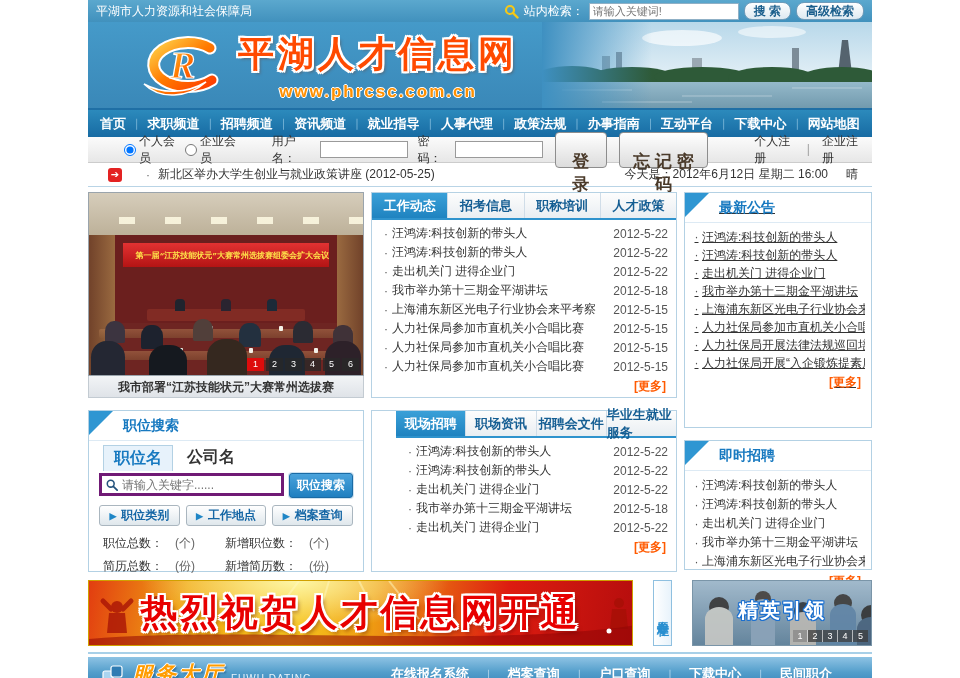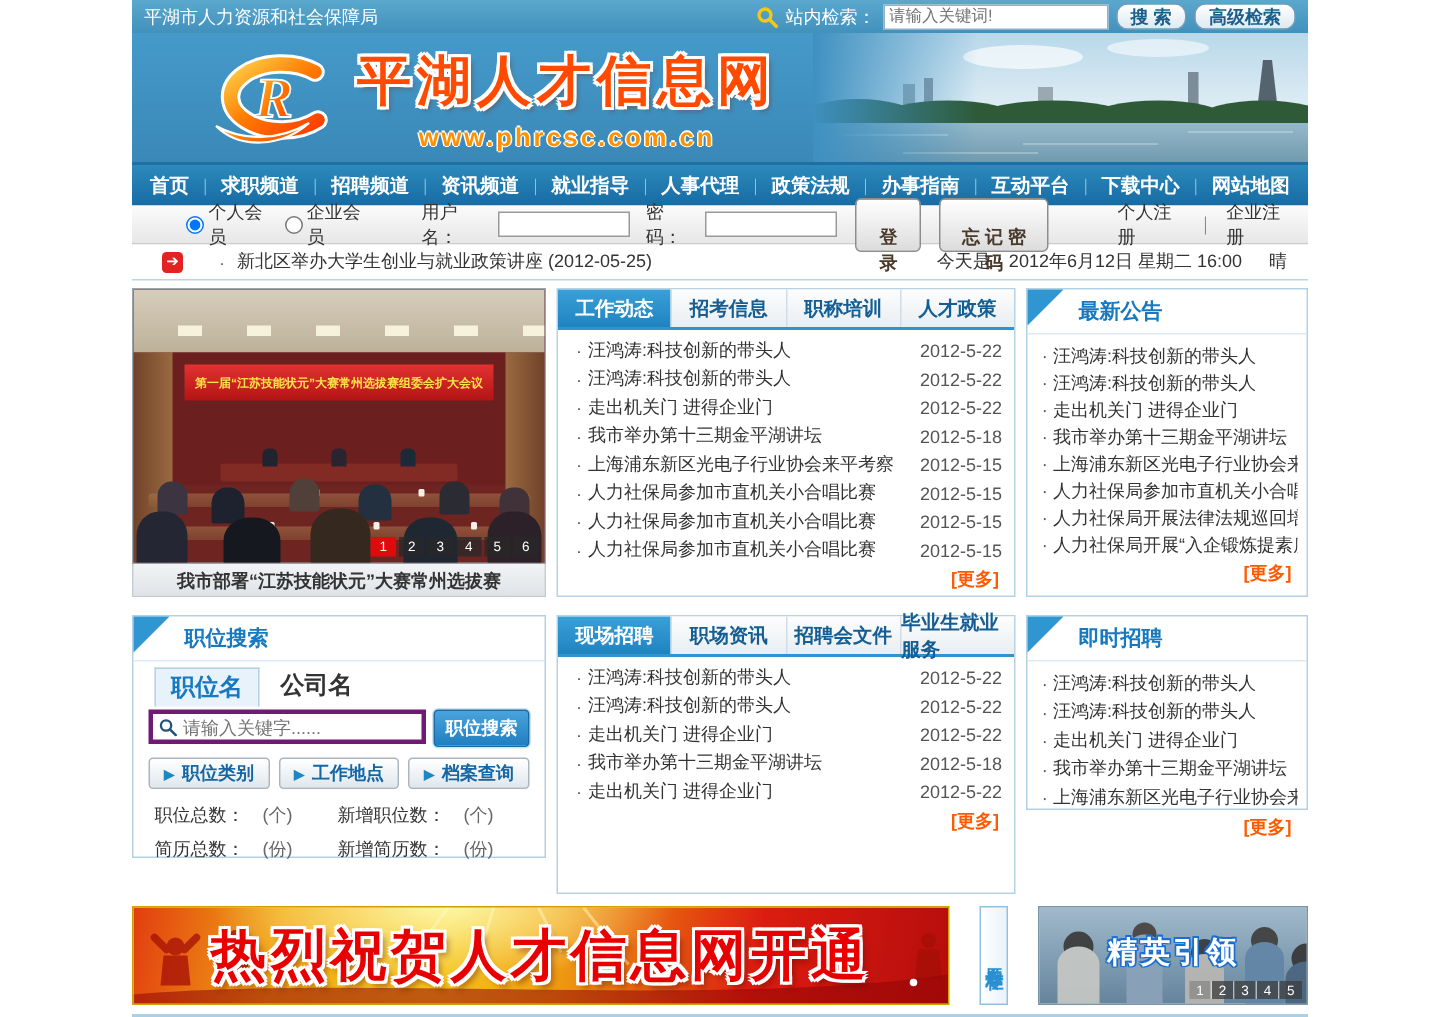--- a/index.html
+++ b/index.html
@@ -69,21 +69,21 @@
   .loginbar label { display:flex; align-items:center; gap:3px; cursor:pointer; }
   .loginbar input[type=radio]{ width:12px; height:12px; margin:0; }
   .loginbar .flbl { margin-left: 26px; }
   .loginbar .flbl2 { margin-left: 4px; }
   .loginbar input[type=text], .loginbar input[type=password] {
     width: 88px; height: 17px; border: 1px solid #9a9a9a; background:#fff; padding:0 2px;
   }
   .lbtn {
     height: 19px; padding: 17px 8px; border: 1px solid #8d8d8d; border-radius: 4px;
     background: linear-gradient(#ffffff, #dcdcdc); color:#4a3a2a; font-weight:bold;
-    font-size: 12px; cursor: pointer; margin-left: 6px;
+    font-size: 17px; cursor: pointer; margin-left: 6px;
   }
   .reglinks { margin-left: 40px; display:flex; gap:8px; align-items:center; }
   .reglinks a { color:#333; text-decoration:none; cursor:pointer; }
   .reglinks .sep { color:#888; }
 
   
   .ticker {
     height: 24px; display: flex; align-items: center; gap: 8px;
     background: #fff; border-bottom: 1px solid #b9d4e6; padding: 0 14px 0 20px;
   }
@@ -112,21 +112,21 @@
   .lights { position:absolute; top:24px; left:0; right:0; height:7px; opacity:.85;
     background: repeating-linear-gradient(90deg, transparent 0 30px, #fffbe4 30px 46px); }
   .wood-l { position:absolute; left:0; top:42px; bottom:0; width:26px;
     background: linear-gradient(90deg,#71422a,#9a6a40); }
   .wood-r { position:absolute; right:0; top:42px; bottom:0; width:26px;
     background: linear-gradient(270deg,#71422a,#9a6a40); }
   .wall { position:absolute; left:26px; right:26px; top:42px; height:88px; background:#6b1f1e; }
   .ph-banner {
     position:absolute; left:34px; right:34px; top:50px; height:24px;
     background: linear-gradient(#e23232, #b41414);
-    display:flex; align-items:center; justify-content:center; overflow:hidden;
+    display:flex; align-items:center; justify-content:flex-end; overflow:hidden;font-family:Liberation Mono, monospace;
   }
   .ph-banner span { color:#ffe34a; font-size:8px; white-space:nowrap; font-weight:bold; }
   .htable { position:absolute; left:58px; right:58px; top:116px; height:12px; background:#812b24; border-radius:2px; }
   .hperson { position:absolute; top:106px; width:10px; height:12px; background:#20242e; border-radius:4px 4px 0 0; }
   .aud { position:absolute; border-radius:45% 45% 8% 8%; }
   .tblband { position:absolute; left:10px; right:10px; height:9px; background:linear-gradient(#b0795088,#8a5a3888);
     border-radius:2px; }
   .cup { position:absolute; width:4px; height:5px; background:#f3f1e8; border-radius:1px; }
   .photo-pages { position:absolute; right:4px; bottom:4px; display:flex; gap:2px; }
   .photo-pages span {
@@ -173,41 +173,41 @@
     display:flex; align-items:center; justify-content:center; gap:5px; cursor:pointer;
   }
   .fbtn .arr { color:#1f86c6; font-size:9px; }
   .stats { display:grid; grid-template-columns: 72px 50px 84px 1fr; row-gap:6px; margin-top:9px; padding-left:4px; }
   .stats .sl { color:#333; }
   .stats .sv { color:#666; }
 
   
   .news-panel { border: 1px solid #b6d2e4; background:#fff; }
   .np1 { height: 206px; }
-  .np2 { height: 186px; margin-top: 12px; }
+  .np2 { height: 162px; margin-top: 12px; padding-left: 24px; }
   .tabbar { display:flex; height: 27px; border-bottom: 2px solid #2f93cd; background: linear-gradient(#fdfdfd,#e9eef2); }
   .tabbar .tab {
     flex:1; display:flex; align-items:center; justify-content:center;
     font-size: 13px; font-weight: bold; color: #155e93; cursor:pointer;
     border-right: 1px solid #d0dde8;
   }
   .tabbar .tab:last-child { border-right:none; }
   .tabbar .tab.active {
     background: linear-gradient(#3aa0d8, #1f83c0); color:#fff;
   }
   .nlist { padding: 4px 8px 0 8px; }
   .nrow { display:flex; align-items:center; height: 19px; }
   .nrow .bullet { color:#555; width: 12px; text-align:center; }
   .nrow .ntitle { flex:1; color:#333; text-decoration:none; white-space:nowrap; overflow:hidden; text-overflow:ellipsis; cursor:pointer; }
   .nrow .ndate { width: 62px; text-align:right; color:#555; }
   .more { text-align:right; padding: 2px 10px 0 0; }
   .more a { color:#ff5a00; font-weight:bold; text-decoration:none; cursor:pointer; }
 
   
-  .sp1 { height: 206px; }
+  .sp1 { height: 236px; text-decoration: underline; }
   .sp2 { height: 130px; margin-top: 12px; }
   .slist { padding: 5px 6px 0 6px; }
   .srow { display:flex; align-items:center; height: 18px; }
   .sp2 .srow { height: 19px; }
   .srow .bullet { color:#555; width: 11px; text-align:center; }
   .srow a { flex:1; color:#333; text-decoration:none; white-space:nowrap; overflow:hidden; cursor:pointer; }
 
   
   .bannerrow { display:flex; gap:20px; margin-top: 8px; height: 66px; }
   .banner-left {

